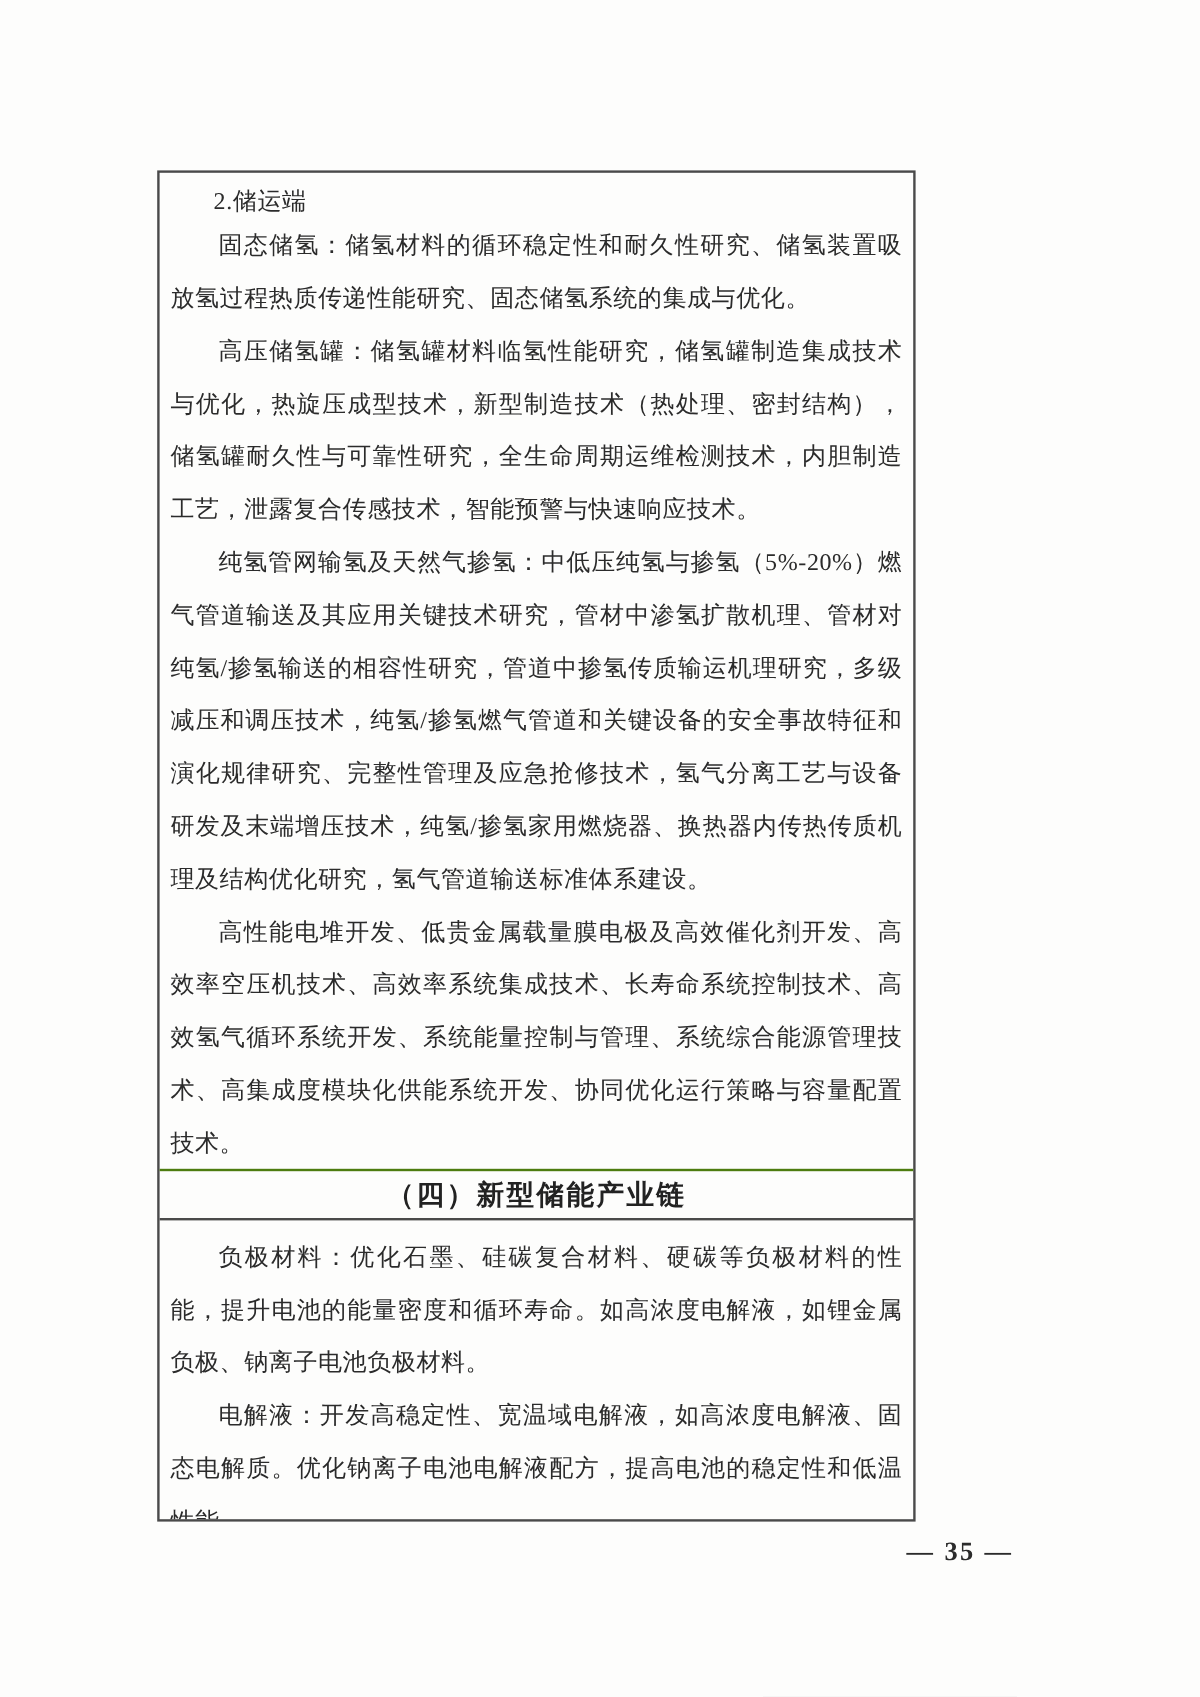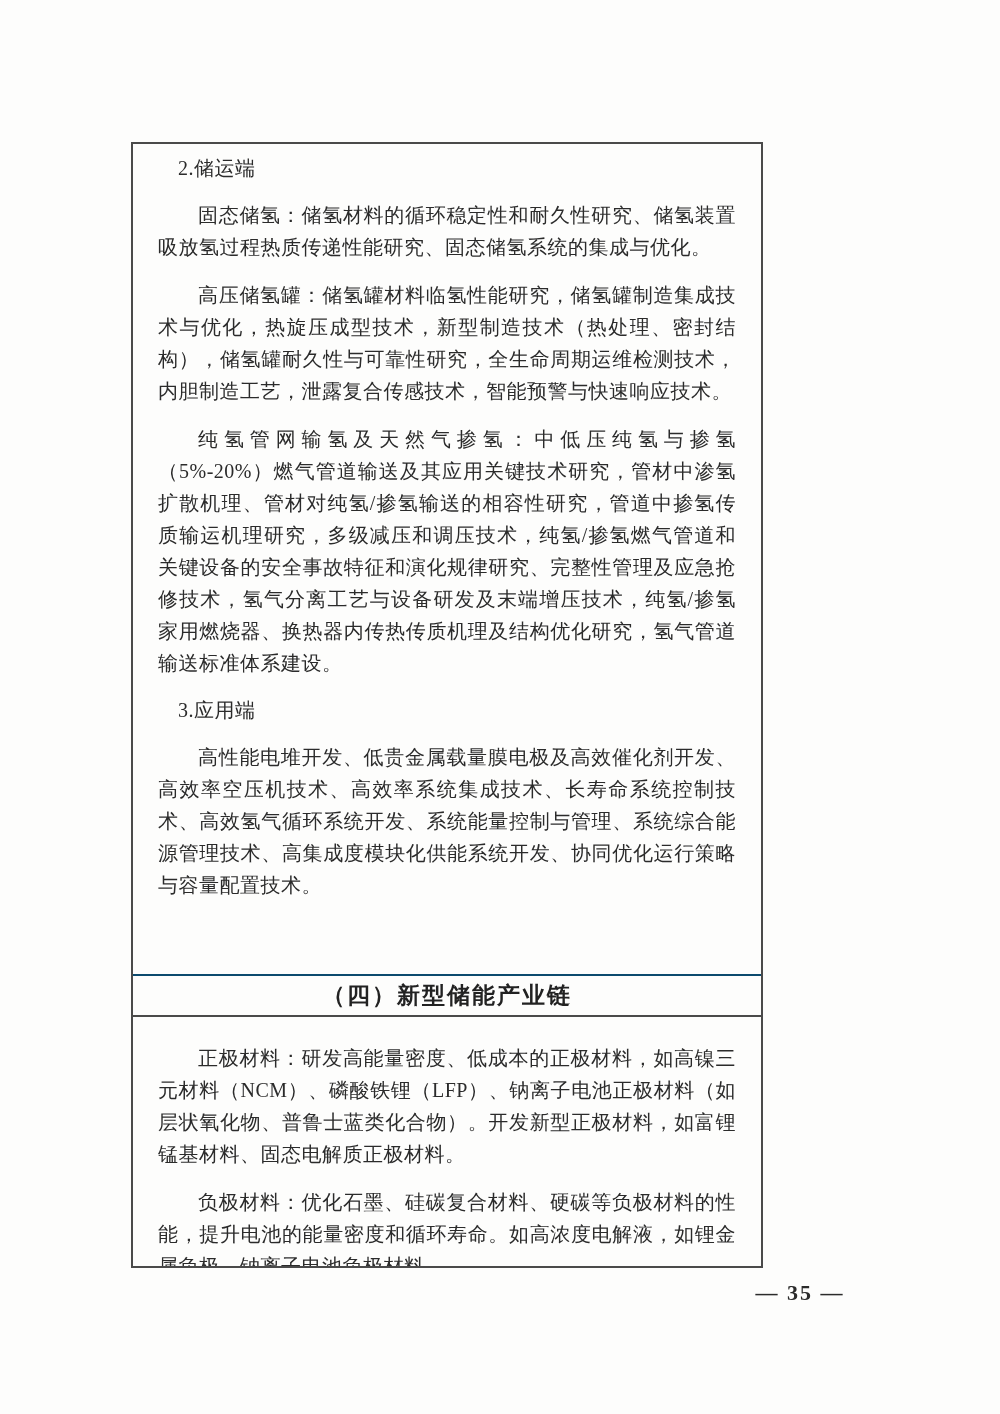--- a/index.html
+++ b/index.html
@@ -33,37 +33,37 @@
     box-sizing: border-box;
     padding: 9px 9px 0 9px;
     overflow: hidden;
   }
   .cell-hydrogen {
     height: 830px;
   }
   .cell-title {
     height: 43px;
     box-sizing: border-box;
-    border-top: 2px solid #0c4a6e;
+    border-top: 2px solid #4d7c0f;
     border-bottom: 2px solid #4a4a4a;
     display: flex;
     align-items: center;
     justify-content: center;
     font-size: 23px;
     font-weight: bold;
     letter-spacing: 2px;
     color: #222222;
   }
   .cell-materials {
     flex: 1;
   }
   .doc-para {
-    margin: 16px;
+    margin: 0;
     font-size: 20px;
-    line-height: 32px;
+    line-height: 44px;
     text-align: justify;
     text-indent: 2em;
     letter-spacing: 0.5px;
   }
   .subsection-heading {
     margin: 0;
     font-size: 20px;
     line-height: 30px;
     text-indent: 1.8em;
     letter-spacing: 0.5px;
@@ -85,30 +85,28 @@
 
 <div class="page">
 
   <div class="doc-table">
 
     <div class="cell cell-hydrogen">
       <p class="subsection-heading">2.储运端</p>
       <p class="doc-para">固态储氢：储氢材料的循环稳定性和耐久性研究、储氢装置吸放氢过程热质传递性能研究、固态储氢系统的集成与优化。</p>
       <p class="doc-para">高压储氢罐：储氢罐材料临氢性能研究，储氢罐制造集成技术与优化，热旋压成型技术，新型制造技术（热处理、密封结构），储氢罐耐久性与可靠性研究，全生命周期运维检测技术，内胆制造工艺，泄露复合传感技术，智能预警与快速响应技术。</p>
       <p class="doc-para">纯氢管网输氢及天然气掺氢：中低压纯氢与掺氢（5%-20%）燃气管道输送及其应用关键技术研究，管材中渗氢扩散机理、管材对纯氢/掺氢输送的相容性研究，管道中掺氢传质输运机理研究，多级减压和调压技术，纯氢/掺氢燃气管道和关键设备的安全事故特征和演化规律研究、完整性管理及应急抢修技术，氢气分离工艺与设备研发及末端增压技术，纯氢/掺氢家用燃烧器、换热器内传热传质机理及结构优化研究，氢气管道输送标准体系建设。</p>
-      <p class="subsection-heading">3.应用端</p>
       <p class="doc-para">高性能电堆开发、低贵金属载量膜电极及高效催化剂开发、高效率空压机技术、高效率系统集成技术、长寿命系统控制技术、高效氢气循环系统开发、系统能量控制与管理、系统综合能源管理技术、高集成度模块化供能系统开发、协同优化运行策略与容量配置技术。</p>
     </div>
 
     <div class="cell-title">
       <span>（四）新型储能产业链</span>
     </div>
 
     <div class="cell cell-materials">
-      <p class="doc-para">正极材料：研发高能量密度、低成本的正极材料，如高镍三元材料（NCM）、磷酸铁锂（LFP）、钠离子电池正极材料（如层状氧化物、普鲁士蓝类化合物）。开发新型正极材料，如富锂锰基材料、固态电解质正极材料。</p>
       <p class="doc-para">负极材料：优化石墨、硅碳复合材料、硬碳等负极材料的性能，提升电池的能量密度和循环寿命。如高浓度电解液，如锂金属负极、钠离子电池负极材料。</p>
       <p class="doc-para">电解液：开发高稳定性、宽温域电解液，如高浓度电解液、固态电解质。优化钠离子电池电解液配方，提高电池的稳定性和低温性能。</p>
     </div>
 
   </div>
 
   <div class="page-number">— 35 —</div>
 
 </div>
 

